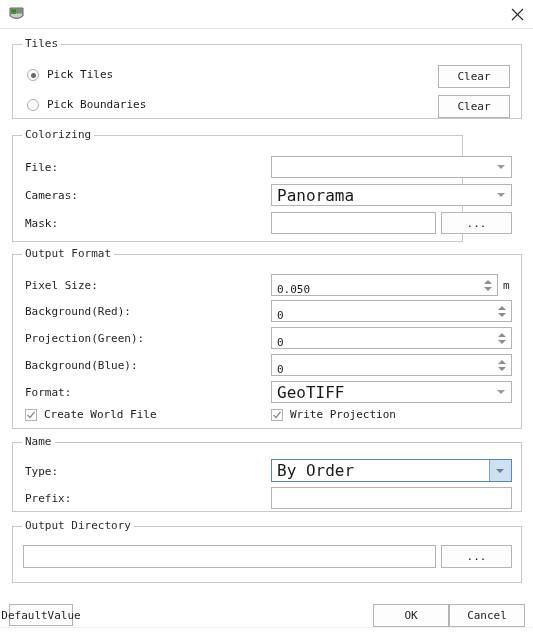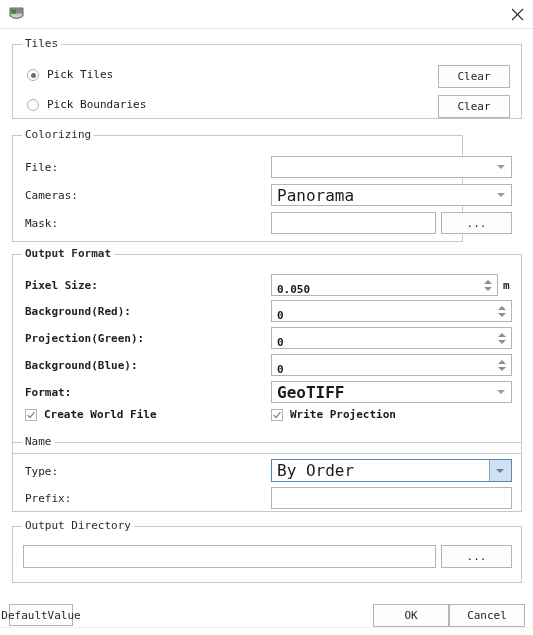--- a/index.html
+++ b/index.html
@@ -297,21 +297,21 @@
 
   <span class="lbl" style="left:12px; top:81px;">Mask:</span>
   <div class="input" style="left:258px; top:76px; width:165px; height:22px;">
     <span></span>
   </div>
   <div class="btn" style="left:428px; top:76px; width:71px; height:22px;">
     <span>...</span>
   </div>
 </div>
 
-<div class="group" style="left:12px; top:254px; width:510px; height:200px;font-weight:bold;">
+<div class="group" style="left:12px; top:254px; width:510px; height:175px;">
   <span class="legend">Output Format</span>
 
   <span class="lbl" style="left:12px; top:24px;">Pixel Size:</span>
   <div class="spin" style="left:258px; top:19px; width:227px; height:22px;">
     <span class="spin-text">0.050</span>
     <span class="spin-btns">
       <span class="up"></span>
       <span class="down"></span>
     </span>
   </div>

